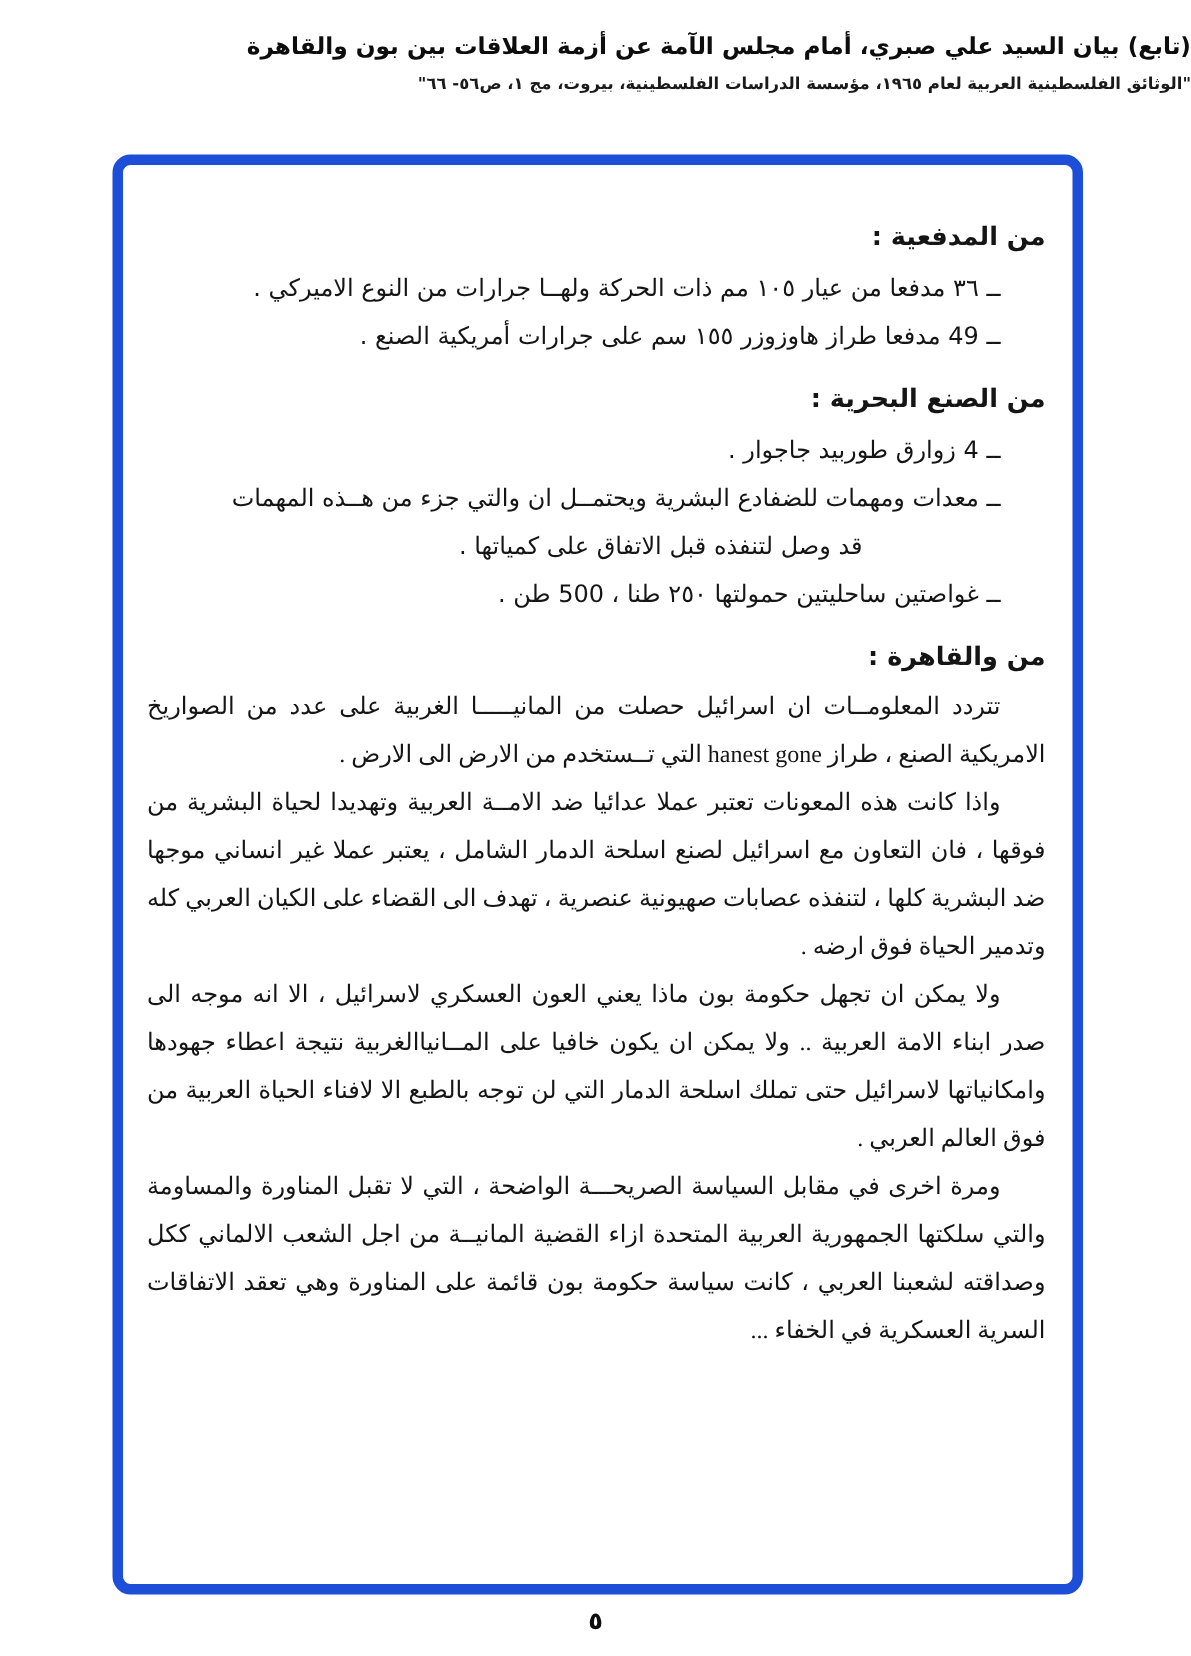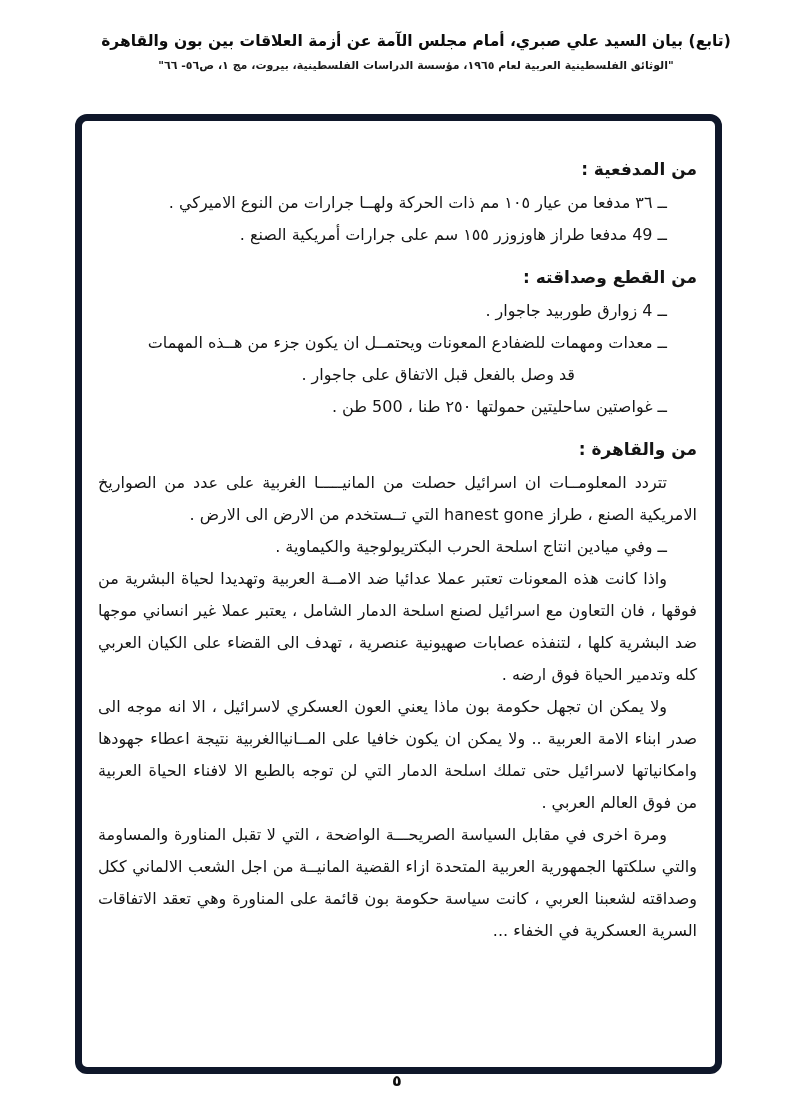--- a/index.html
+++ b/index.html
@@ -11,48 +11,46 @@
   .page {
     position: relative;
     width: 794px;
     height: 1104px;
     background: #ffffff;
     overflow: hidden;
     direction: rtl;
   }
   .header {
     position: absolute;
-    top: 32px;
+    top: 22px;
     right: 0;
     left: 0;
-    text-align: center;
     color: #0d0d0d;
     padding-left: 38px;
   }
   .header-title {
     font-size: 15.5px;
     font-weight: bold;
     letter-spacing: 0.2px;
   }
   .header-source {
     margin-top: 9px;
     font-size: 11px;
     font-weight: bold;
     color: #1a1a1a;
   }
   .doc-frame {
     position: absolute;
     top: 103px;
     left: 75px;
     width: 633px;
     height: 946px;
-    border: 7px solid #0f172a;
+    border: 7px solid #1d4ed8;
     border-radius: 12px;
     background: #ffffff;
-    margin-top: 11px;
   }
   .doc-content {
     position: absolute;
     top: 22px;
     right: 18px;
     left: 16px;
     color: #151515;
     font-size: 16px;
     line-height: 32px;
     text-align: justify;
@@ -67,20 +65,21 @@
   }
   .bullet {
     padding-right: 30px;
   }
   .continuation {
     padding-right: 122px;
     text-align: right;
   }
   .paragraph {
     text-indent: 30px;
+    font-family: Liberation Serif, serif;
   }
   .page-number {
     position: absolute;
     bottom: 14px;
     right: 0;
     left: 0;
     text-align: center;
     font-size: 16px;
     font-weight: bold;
     color: #0d0d0d;
@@ -96,29 +95,28 @@
     <div class="header-source">"الوثائق الفلسطينية العربية لعام ١٩٦٥، مؤسسة الدراسات الفلسطينية، بيروت، مج ١، ص٥٦- ٦٦"</div>
   </div>
 
   <div class="doc-frame">
     <div class="doc-content">
 
       <div class="block heading">من المدفعية :</div>
       <div class="block bullet">ــ ٣٦ مدفعا من عيار ١٠٥ مم ذات الحركة ولهــا جرارات من النوع الاميركي .</div>
       <div class="block bullet">ــ 49 مدفعا طراز هاوزوزر ١٥٥ سم على جرارات أمريكية الصنع .</div>
 
-      <div class="block heading">من القطع وصداقته :</div>
+      <div class="block heading">من الصنع البحرية :</div>
       <div class="block bullet">ــ 4 زوارق طوربيد جاجوار .</div>
-      <div class="block bullet">ــ معدات ومهمات للضفادع المعونات  ويحتمــل ان يكون جزء من هــذه المهمات</div>
-      <div class="block continuation">قد وصل بالفعل قبل الاتفاق على جاجوار .</div>
+      <div class="block bullet">ــ معدات ومهمات للضفادع البشرية  ويحتمــل ان والتي جزء من هــذه المهمات</div>
+      <div class="block continuation">قد وصل لتنفذه قبل الاتفاق على كمياتها .</div>
       <div class="block bullet">ــ غواصتين ساحليتين حمولتها ٢٥٠ طنا ، 500 طن .</div>
 
       <div class="block heading">من والقاهرة :</div>
       <div class="block paragraph">تتردد المعلومــات ان اسرائيل حصلت من المانيـــــا الغربية على عدد من الصواريخ الامريكية الصنع ، طراز hanest gone التي تــستخدم من الارض الى الارض .</div>
-      <div class="block bullet">ــ وفي ميادين انتاج اسلحة الحرب البكتريولوجية والكيماوية .</div>
       <div class="block paragraph">واذا كانت هذه المعونات تعتبر عملا عدائيا ضد الامــة العربية وتهديدا لحياة البشرية من فوقها ، فان التعاون مع اسرائيل لصنع اسلحة الدمار الشامل ، يعتبر عملا غير انساني موجها ضد البشرية كلها ، لتنفذه عصابات صهيونية عنصرية ، تهدف الى القضاء على الكيان العربي كله وتدمير الحياة فوق ارضه .</div>
       <div class="block paragraph">ولا يمكن ان تجهل حكومة بون ماذا يعني العون العسكري لاسرائيل ، الا انه موجه الى صدر ابناء الامة العربية .. ولا يمكن ان يكون خافيا على المــانياالغربية نتيجة اعطاء جهودها وامكانياتها لاسرائيل حتى تملك اسلحة الدمار التي لن توجه بالطبع الا لافناء الحياة العربية من فوق العالم العربي .</div>
       <div class="block paragraph">ومرة اخرى في مقابل السياسة الصريحـــة الواضحة ، التي لا تقبل المناورة والمساومة والتي  سلكتها الجمهورية العربية المتحدة ازاء القضية المانيــة من اجل الشعب الالماني ككل وصداقته لشعبنا العربي ، كانت سياسة حكومة بون قائمة على المناورة وهي تعقد الاتفاقات السرية العسكرية في الخفاء ...</div>
 
     </div>
   </div>
 
   <div class="page-number">٥</div>
 
 </div>

